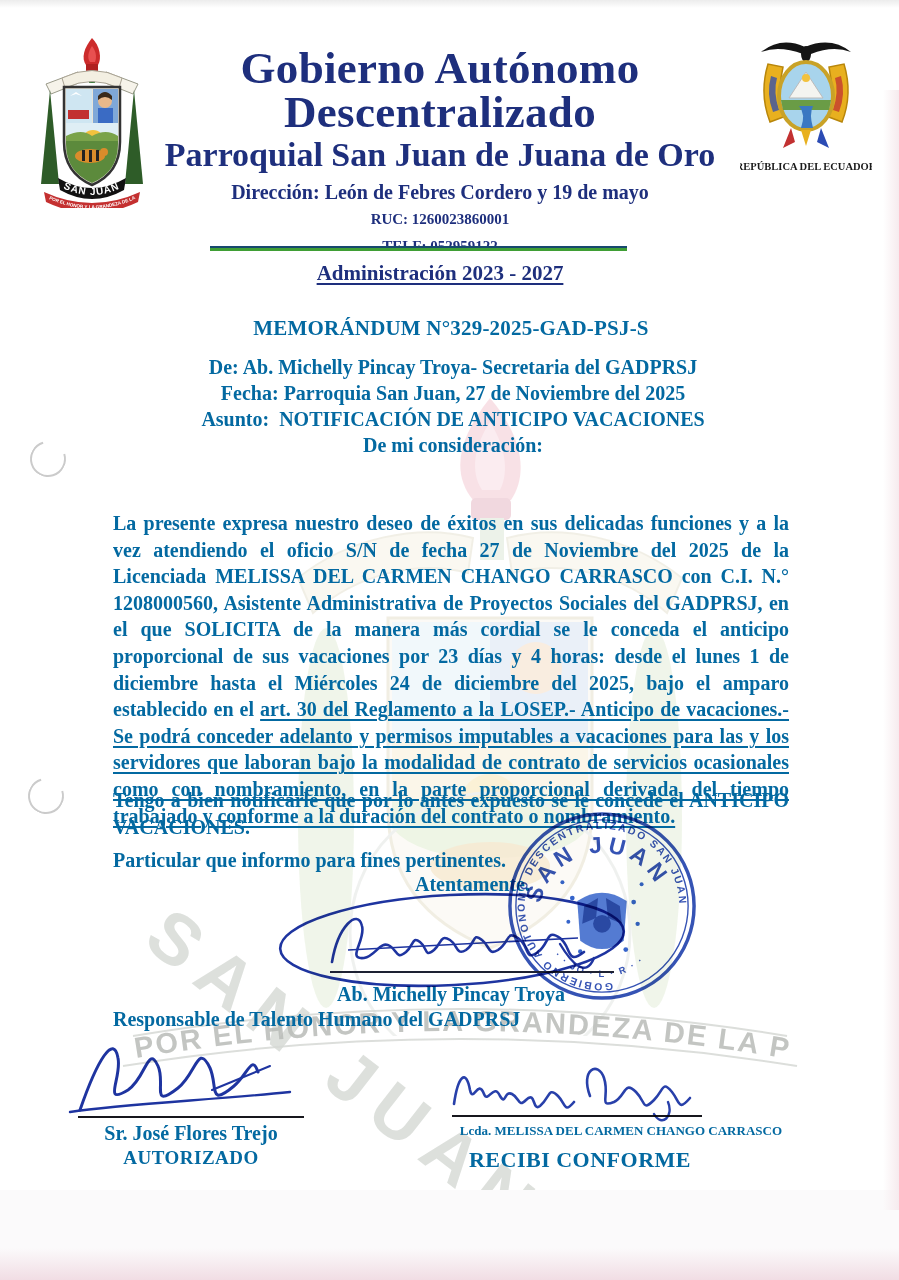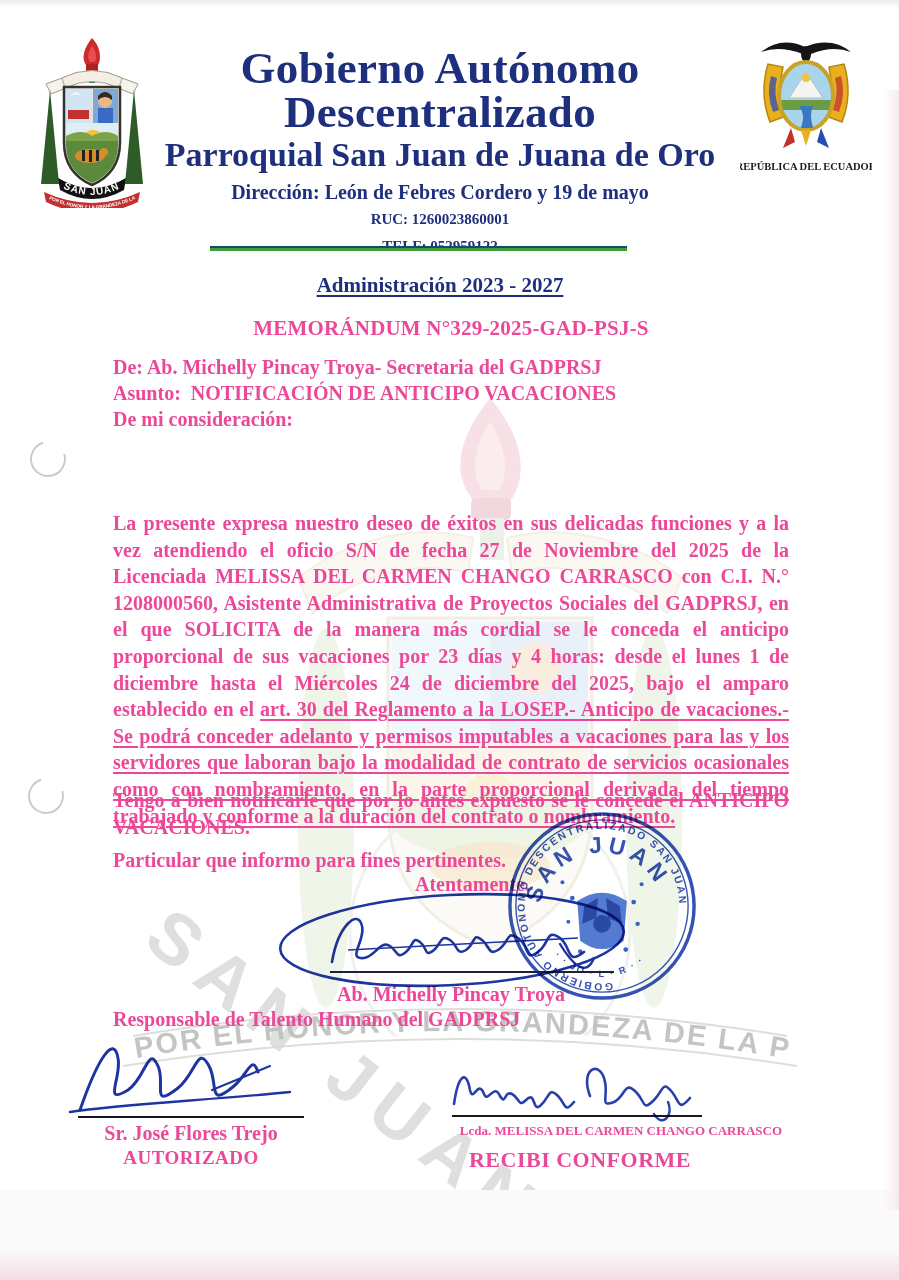--- a/index.html
+++ b/index.html
@@ -14,44 +14,44 @@
   .tint-top{position:absolute;left:0;top:0;width:899px;height:8px;
     background:linear-gradient(#d9d9d9,rgba(255,255,255,0));opacity:.5;z-index:6;pointer-events:none;}
 
   
   .hdr-center{position:absolute;left:138px;top:46px;width:604px;text-align:center;
     color:#1e2f7d;font-weight:700;z-index:2;}
   .hdr-t1{font-size:45px;line-height:44px;letter-spacing:.3px;}
   .hdr-t2{font-size:34px;line-height:42px;}
   .hdr-addr{font-size:20px;line-height:27px;margin-top:3px;}
   .hdr-ruc,.hdr-telf{font-size:15px;line-height:27px;}
-  .hdr-admin{font-size:21px;line-height:26px;text-decoration:underline;text-underline-offset:3px;margin-top:12px;}
+  .hdr-admin{font-size:21px;line-height:26px;text-decoration:underline;text-underline-offset:3px;}
   .hdr-rule{position:absolute;left:210px;top:246px;width:417px;height:5px;z-index:2;
     background:linear-gradient(#17486e 0 45%,#3f9e35 45% 100%);}
   .emblem-left{position:absolute;left:32px;top:32px;width:120px;height:176px;z-index:2;}
   .emblem-right{position:absolute;left:740px;top:34px;width:132px;height:144px;z-index:2;}
 
   
   .punch{position:absolute;width:32px;height:32px;border:2px solid #cbcbcb;border-radius:50%;
     border-top-color:transparent;transform:rotate(28deg);z-index:1;}
   .punch1{left:30px;top:441px;}
   .punch2{left:28px;top:778px;}
 
   
   .wm-arms{position:absolute;left:268px;top:388px;width:444px;height:648px;z-index:0;opacity:.34;}
   .wm-sanjuan{position:absolute;left:182px;top:892px;z-index:1;color:#c7ccc6;opacity:.6;
     font-family:"Liberation Sans",sans-serif;font-weight:700;font-size:72px;letter-spacing:14px;
     transform:rotate(38deg);transform-origin:left top;white-space:nowrap;}
   .wm-motto{position:absolute;left:118px;top:986px;width:684px;height:92px;z-index:1;opacity:.85;}
 
   
-  .doc{color:#ec4899;font-weight:700;}
+  .doc{color:#0369a1;font-weight:700;}
   .memo-title{position:absolute;left:113px;top:316px;width:676px;text-align:center;
     font-size:21px;letter-spacing:.2px;z-index:2;}
-  .memo-meta{position:absolute;left:113px;top:354px;width:680px;font-size:20px;line-height:26px;z-index:2;}
+  .memo-meta{position:absolute;left:113px;top:354px;width:680px;font-size:20px;line-height:26px;z-index:2;text-align:center;}
   .memo-meta .val{white-space:pre-wrap;}
   .p1{position:absolute;left:113px;top:510px;width:676px;font-size:20px;line-height:26.6px;
     text-align:justify;z-index:2;}
   .quote{text-decoration:underline;text-decoration-thickness:2px;text-underline-offset:3px;}
   .p2{position:absolute;left:113px;top:787px;width:676px;font-size:20px;line-height:26.6px;
     text-align:justify;z-index:2;}
   .p3{position:absolute;left:113px;top:849px;width:676px;font-size:20px;z-index:2;}
   .closing{position:absolute;left:415px;top:873px;font-size:20px;z-index:2;}
   .sig-name{position:absolute;left:113px;top:983px;width:676px;text-align:center;font-size:20px;z-index:2;}
   .sig-role{position:absolute;left:113px;top:1008px;width:676px;text-align:left;font-size:20px;z-index:2;}
@@ -198,20 +198,21 @@
       <path d="M80,94 L88,114 L76,108 Z" fill="#2b4bb4"></path>
       <path d="M60,96 L65,112 L70,96 Z" fill="#e8b01f"></path>
     </g>
     <text x="65" y="136" text-anchor="middle" font-size="10.5" font-weight="700" font-family="Liberation Serif, serif" fill="#1a1a1a">REPÚBLICA DEL ECUADOR</text>
   </svg>
 
   <div class="memo-title doc">MEMORÁNDUM N°329-2025-GAD-PSJ-S</div>
 
   <div class="memo-meta doc">
     <div><span>De:</span><span class="val"> Ab. Michelly Pincay Troya- Secretaria del GADPRSJ</span></div>
+    <div><span>Fecha:</span><span class="val"> Parroquia San Juan, 27 de Noviembre del 2025</span></div>
     <div><span>Asunto:</span><span class="val">  NOTIFICACIÓN DE ANTICIPO VACACIONES</span></div>
     <div>De mi consideración:</div>
   </div>
 
   <div class="p1 doc"><span>La presente expresa nuestro deseo de éxitos en sus delicadas funciones y a la vez atendiendo el oficio S/N de fecha 27 de Noviembre del 2025 de la Licenciada MELISSA DEL CARMEN CHANGO CARRASCO con C.I. N.° 1208000560, Asistente Administrativa de Proyectos Sociales del GADPRSJ, en el que SOLICITA de la manera más cordial se le conceda el anticipo proporcional de sus vacaciones por 23 días y 4 horas: desde el lunes 1 de diciembre hasta el Miércoles 24 de diciembre del 2025, bajo el amparo establecido en el </span><span class="quote">art. 30 del Reglamento a la LOSEP.- Anticipo de vacaciones.- Se podrá conceder adelanto y permisos imputables a vacaciones para las y los servidores que laboran bajo la modalidad de contrato de servicios ocasionales como con nombramiento, en la parte proporcional derivada del tiempo trabajado y conforme a la duración del contrato o nombramiento.</span></div>
 
   <div class="p2 doc">Tengo a bien notificarle que por lo antes expuesto se le concede el ANTICIPO VACACIONES.</div>
   <div class="p3 doc">Particular que informo para fines pertinentes.</div>
   <div class="closing doc">Atentamente.</div>
 

